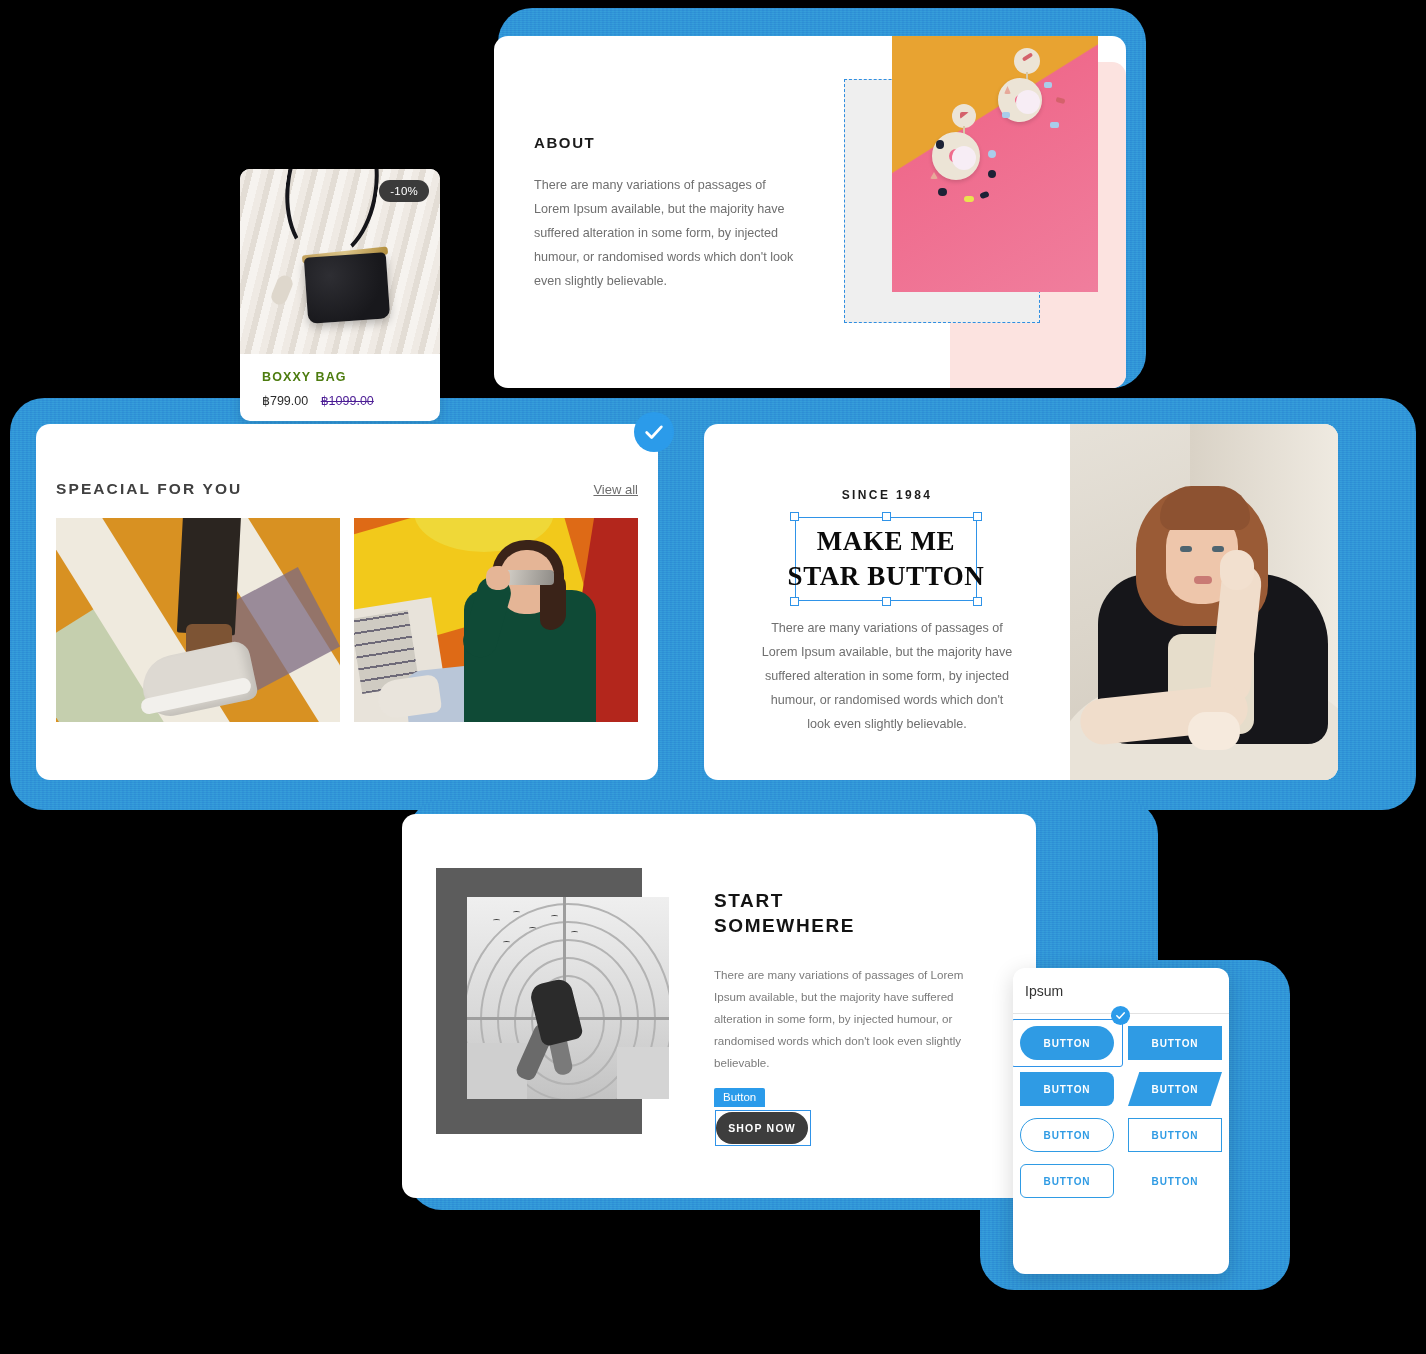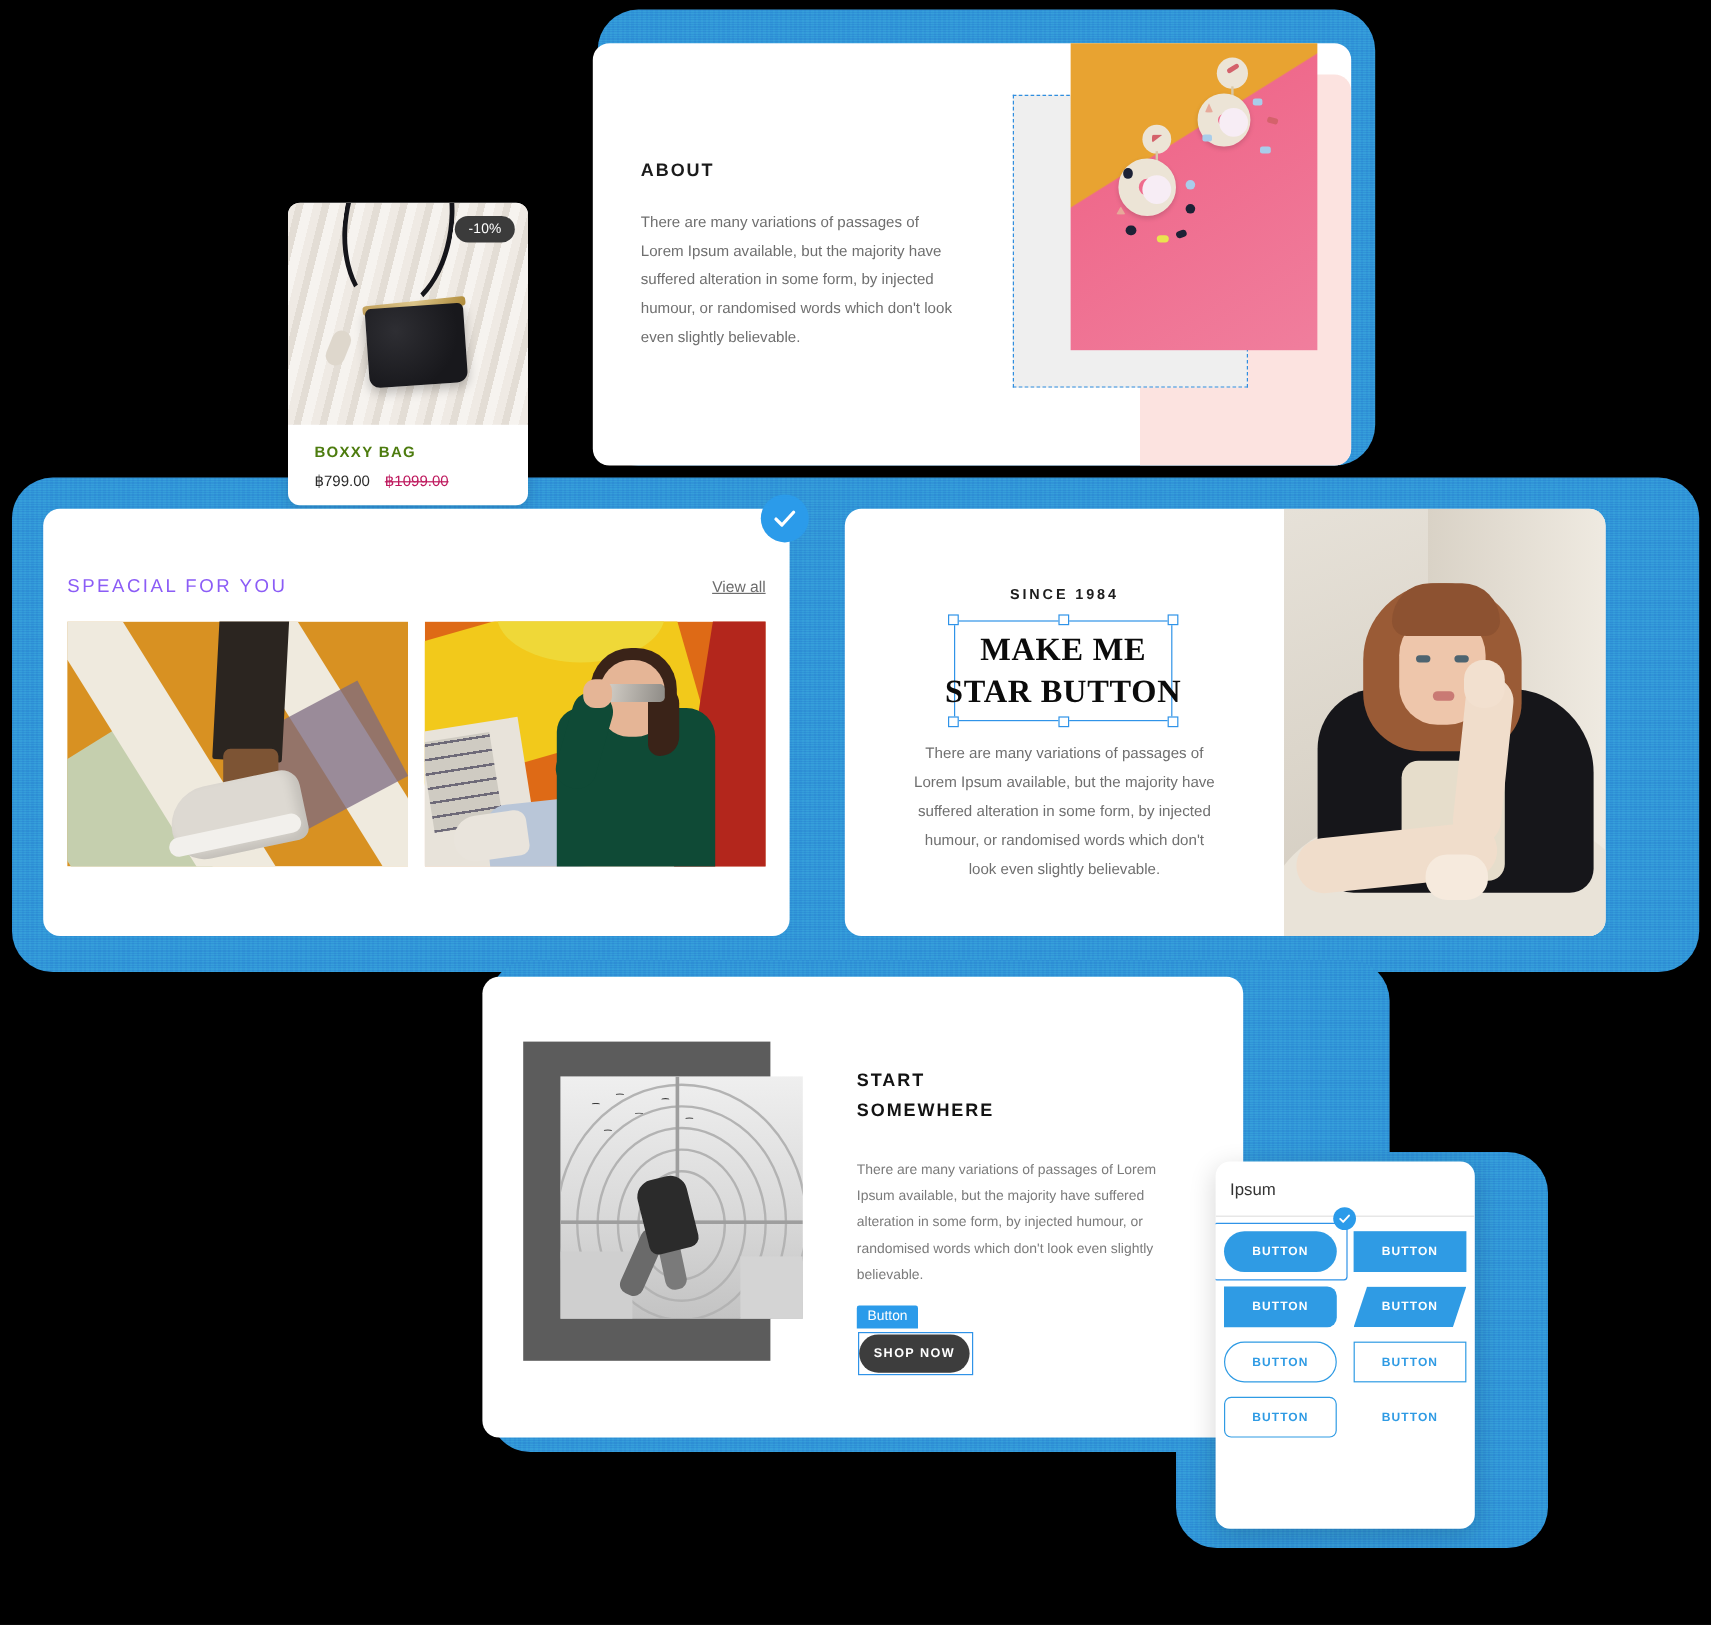--- a/index.html
+++ b/index.html
@@ -132,31 +132,31 @@
     background: #3b3b3b; color: #fff;
     font-size: 11.5px; padding: 5px 11px; border-radius: 11px;
     letter-spacing: .2px;
   }
   .prod-info { position: absolute; left: 0; top: 185px; width: 200px; padding: 16px 22px 0; }
   .prod-name {
     font-size: 12.5px; font-weight: 700; letter-spacing: 1.1px; color: #4d7c0f;
   }
   .prod-prices { margin-top: 9px; font-size: 12.5px; color: #2b2b2b; }
   .prod-price-old {
-    margin-left: 9px; color: #be185d; text-decoration: line-through;
+    margin-left: 9px; color: #4c1d95; text-decoration: line-through;
   }
 
   
   .card-special { left: 36px; top: 424px; width: 622px; height: 356px; }
   .special-head {
     position: absolute; left: 20px; top: 56px; width: 582px;
     display: flex; align-items: baseline; justify-content: space-between;
   }
   .special-title {
-    font-size: 15.5px; font-weight: 400; letter-spacing: 2.1px; color: #8b5cf6;
+    font-size: 15.5px; font-weight: 700; letter-spacing: 2.1px; color: #404040;
   }
   .special-viewall {
     font-size: 13px; color: #6d6d6d; text-decoration: underline; cursor: pointer;
   }
   .special-grid {
     position: absolute; left: 20px; top: 94px; width: 582px; height: 204px;
     display: flex; gap: 14px;
   }
   .sp-tile { width: 284px; height: 204px; overflow: hidden; position: relative; }
 
@@ -305,21 +305,21 @@
   }
   .t-leg1 { position: absolute; left: 58px; top: 126px; width: 20px; height: 58px;
     background: #6a6a6a; border-radius: 8px; transform: rotate(24deg); }
   .t-leg2 { position: absolute; left: 84px; top: 130px; width: 18px; height: 48px;
     background: #7a7a7a; border-radius: 8px; transform: rotate(-12deg); }
   .t-bird { position: absolute; width: 7px; height: 3px;
     border-top: 1.6px solid #3a3a3a; border-radius: 50% 50% 0 0; }
 
   .start-right { position: absolute; left: 312px; top: 74px; width: 280px; }
   .start-title {
-    font-size: 15px; font-weight: 700; letter-spacing: 1.6px; line-height: 25px;
+    font-size: 19px; font-weight: 700; letter-spacing: 1.6px; line-height: 25px;
     color: #131313;
   }
   .start-text {
     margin-top: 26px; font-size: 11.6px; line-height: 22px; color: #7b7b7b;
   }
   .btn-tag {
     position: absolute; left: 0; top: 200px;
     background: #2b9bea; color: #fff; font-size: 11.5px;
     padding: 3px 9px 4px; border-radius: 2px 2px 0 0;
   }

